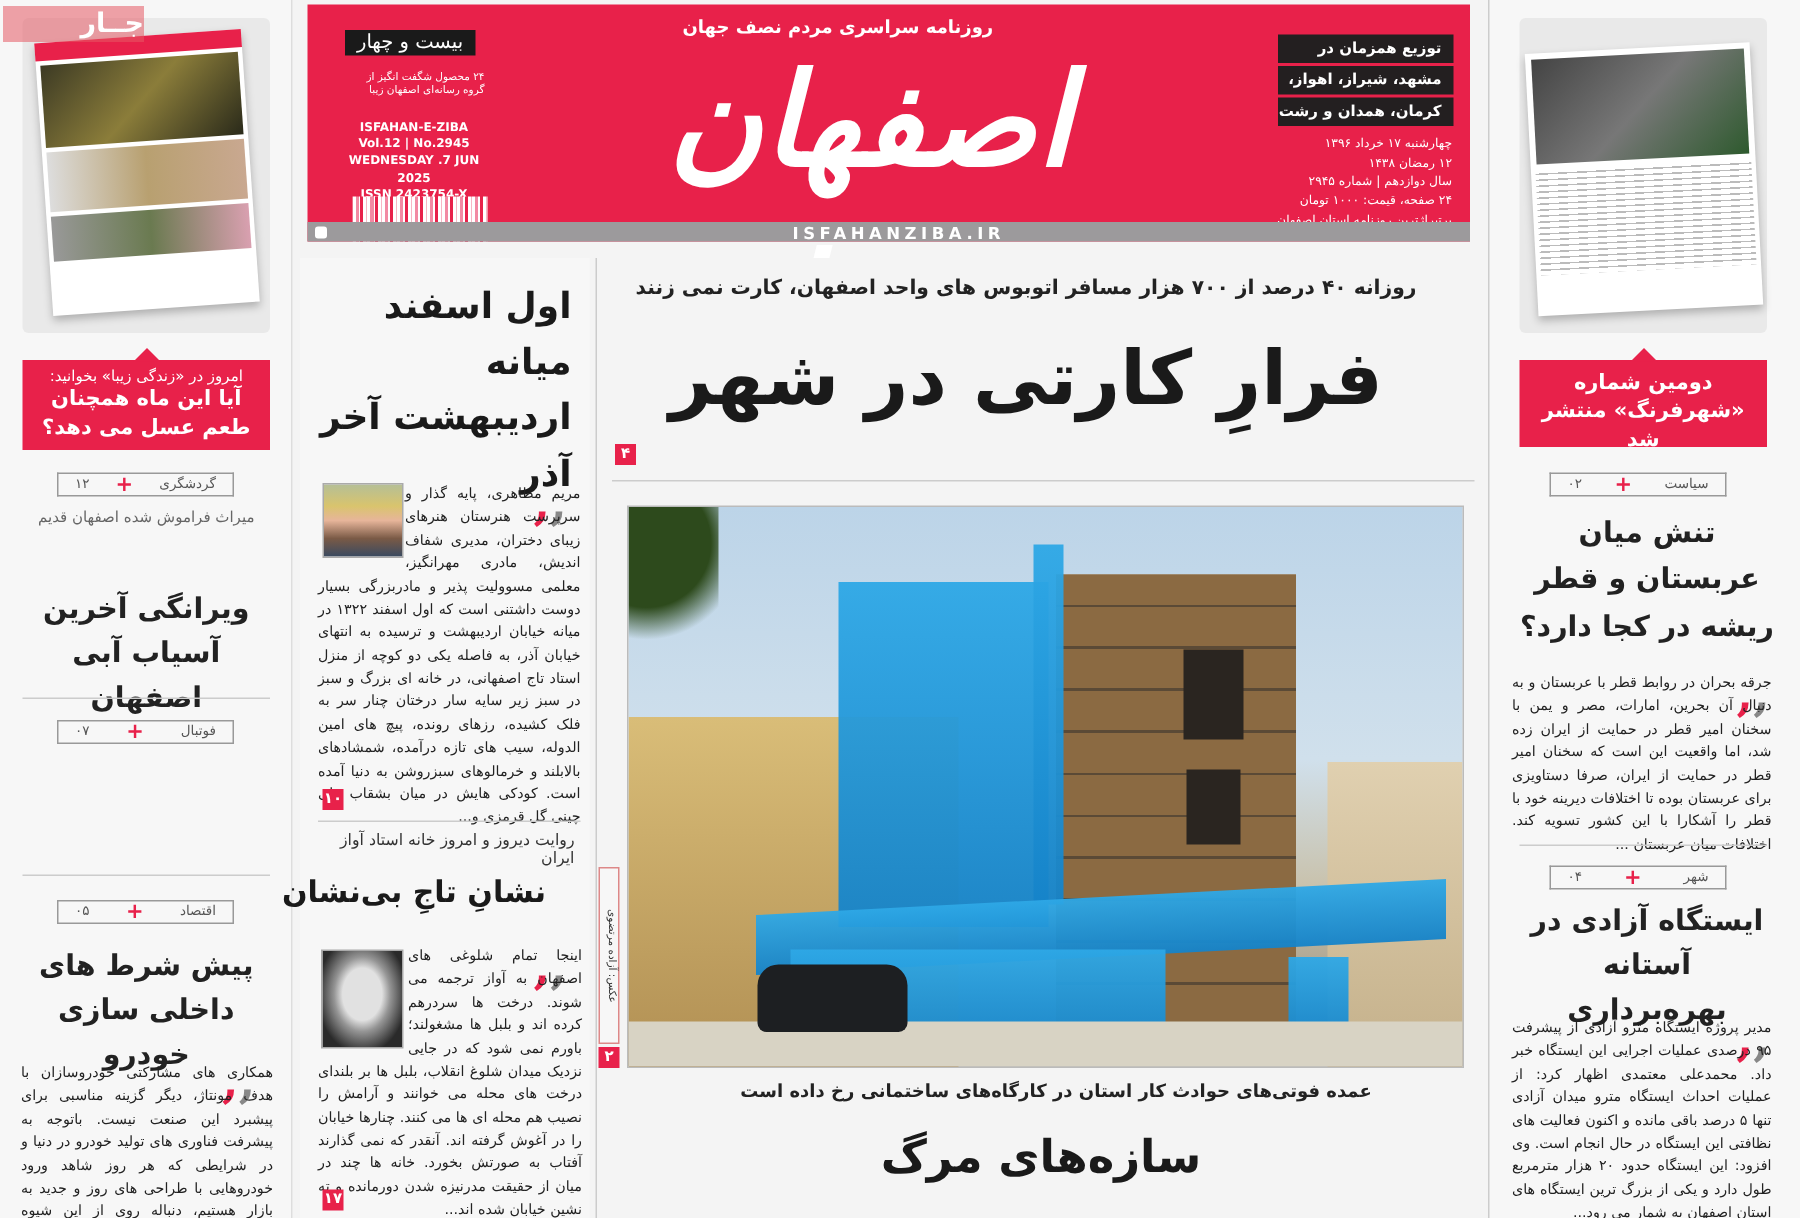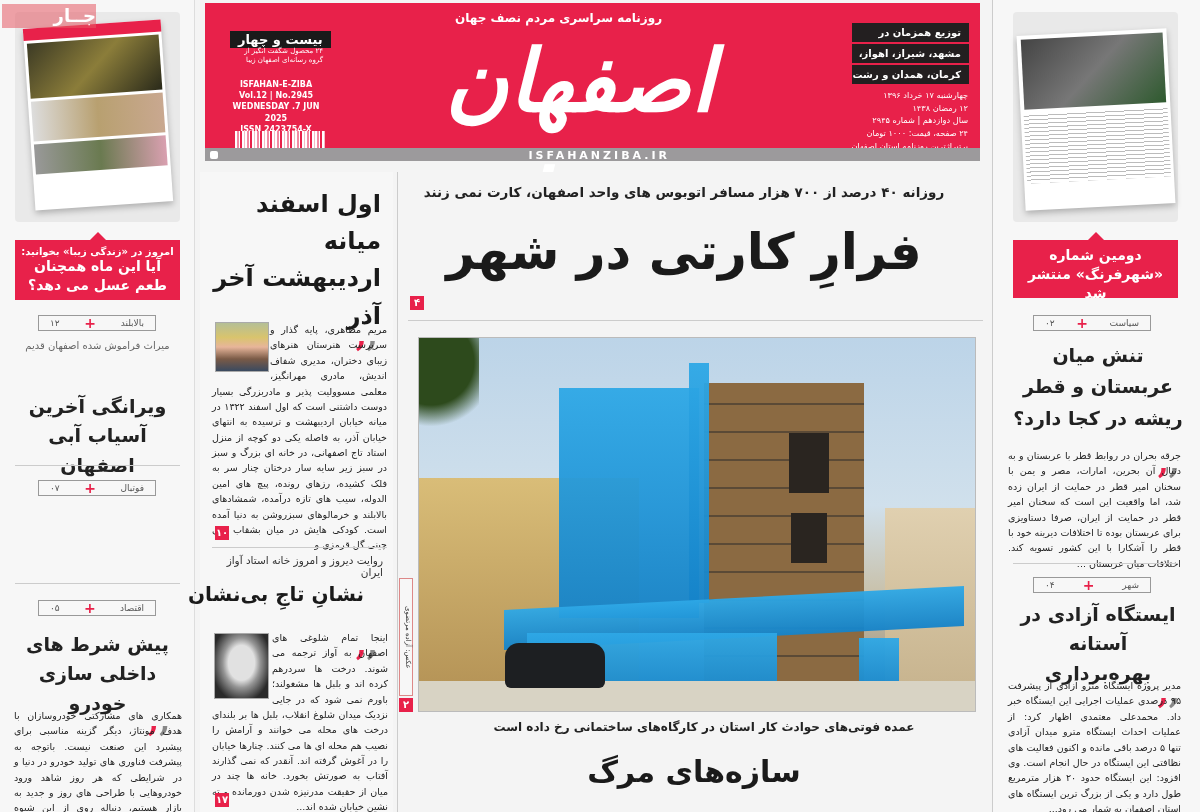--- a/index.html
+++ b/index.html
@@ -19,41 +19,41 @@
   .mini-paper { position: absolute; background: #fff; box-shadow: 0 3px 6px rgba(0,0,0,0.25); transform: rotate(-4deg); }
   .mini-paper .mast { height: 12px; background: #e8214a; }
   .mini-paper .ph1 { margin: 3px; height: 55px; background: linear-gradient(135deg,#3c3a24,#8b7d3a,#2a2a1a); }
   .mini-paper .ph2 { margin: 3px; height: 40px; background: linear-gradient(90deg,#ddd,#b8a070,#c9a890); }
   .mini-paper .ph3 { margin: 3px; height: 30px; background: linear-gradient(90deg,#999,#6a7a50,#d9a0b0); }
   .mini-paper .ph-dark { margin: 3px; height: 60px; background: linear-gradient(135deg,#444,#777,#2e5a2e); }
   .mini-paper .txt { margin: 3px; height: 70px; background: repeating-linear-gradient(0deg,#fff 0 3px,#bbb 3px 4px); }
 
   .promo-box { position: absolute; left: 15px; width: 165px; background: #e8214a; color: #fff; text-align: center; padding: 6px 4px; }
   .promo-box::before { content: ""; position: absolute; top: -8px; left: 50%; margin-left: -9px; border-left: 9px solid transparent; border-right: 9px solid transparent; border-bottom: 9px solid #e8214a; }
-  .promo-box .small { font-size: 10px; font-weight: bold; }
+  .promo-box .small { font-size: 10px; font-weight: normal; }
   .promo-box .big { font-size: 14px; font-weight: bold; line-height: 1.35; }
 
   .tag { position: absolute; height: 16px; border-top: 1px solid #999; border-bottom: 1px solid #999; display: flex; align-items: center; justify-content: space-between; padding: 0 12px; font-size: 9px; color: #555; }
   .tag::before, .tag::after { content: ""; position: absolute; top: -1px; width: 1px; height: 16px; background: #999; }
   .tag::before { left: 0; } .tag::after { right: 0; }
   .tag .plus { color: #e8214a; font-size: 14px; font-weight: bold; }
 
   .side-sub { position: absolute; font-size: 10px; color: #666; text-align: center; line-height: 1.5; }
   .side-head { position: absolute; font-size: 19px; font-weight: bold; color: #222; text-align: center; line-height: 1.55; }
   .divider { position: absolute; height: 1px; background: #ccc; }
   .quote-mark { color: #e8214a; font-size: 32px; font-weight: bold; line-height: 20px; font-family: "DejaVu Serif", serif; }
   .quote-mark .g { color: #888; }
   .body-text { position: absolute; font-size: 9.5px; line-height: 1.62; color: #222; text-align: justify; }
 
   
   .masthead { position: absolute; left: 205px; top: 3px; width: 775px; height: 158px; background: #e8214a; }
   .mast-band { position: absolute; left: 0; right: 0; bottom: 0; height: 13px; background: #9c9a9c; }
   .mast-url { position: absolute; right: 310px; bottom: -1px; color: #fff; font-size: 11px; font-weight: bold; letter-spacing: 3px; }
   .mast-dot { position: absolute; left: 5px; bottom: 2px; width: 8px; height: 8px; background: #fff; border-radius: 2px; }
-  .mast-label { position: absolute; left: 25px; top: 28px; background: #1a1a1a; color: #fff; font-size: 13px; font-weight: bold; padding: 1px 8px; }
+  .mast-label { position: absolute; left: 25px; top: 17px; background: #1a1a1a; color: #fff; font-size: 13px; font-weight: normal; padding: 1px 8px; }
   .mast-tagline-small { position: absolute; left: 28px; top: 44px; width: 90px; color: #fff; font-size: 7px; line-height: 1.3; text-align: right; }
   .mast-info { position: absolute; left: 22px; top: 76px; width: 98px; color: #fff; font-size: 8px; font-weight: bold; line-height: 1.4; text-align: center; }
   .barcode { position: absolute; left: 30px; top: 128px; width: 90px; height: 30px;
     background: repeating-linear-gradient(90deg,#fff 0 2px,#f28aa3 2px 4px,#fff 4px 5px,#e8214a 5px 7px,#fff 7px 9px,#f8b7c5 9px 10px); }
   .mast-top-line { position: absolute; left: 250px; top: 8px; color: #fff; font-size: 12px; font-weight: bold; letter-spacing: 2px; }
   .mast-logo { position: absolute; left: 170px; top: 18px; width: 410px; color: #fff; font: bold 86px "DejaVu Serif", serif; text-align: center; line-height: 120px; font-style: italic; letter-spacing: -2px; }
   .dist-box { position: absolute; right: 11px; width: 117px; height: 19px; background: #231f20; color: #fff; font-size: 10px; font-weight: bold; padding-right: 8px; line-height: 19px; text-align: right; }
   .mast-date { position: absolute; right: 12px; top: 86px; width: 125px; color: #fff; font-size: 8.2px; line-height: 1.55; text-align: right; }
 
   
@@ -92,21 +92,21 @@
         <div class="ph2"></div>
         <div class="ph3"></div>
     </div>
   </div>
   <div class="promo-box" style="top:240px;height:60px;">
     <div class="small">امروز در «زندگی زیبا» بخوانید:</div>
     <div class="big">آیا این ماه همچنان طعم عسل می دهد؟</div>
   </div>
 
   <div class="tag" style="left:38px;top:315px;width:118px;">
-    <span>بالابلند</span>
+    <span>گردشگری</span>
     <span class="plus">+</span>
     <span>۱۲</span>
   </div>
   <div class="side-sub" style="left:20px;top:338px;width:155px;">میراث فراموش شده اصفهان قدیم</div>
   <div class="side-head" style="left:15px;top:392px;width:165px;">ویرانگی آخرین آسیاب آبی اصفهان</div>
   <div class="divider" style="left:15px;top:465px;width:165px;"></div>
 
   <div class="tag" style="left:38px;top:480px;width:118px;">
     <span>فوتبال</span>
     <span class="plus">+</span>

